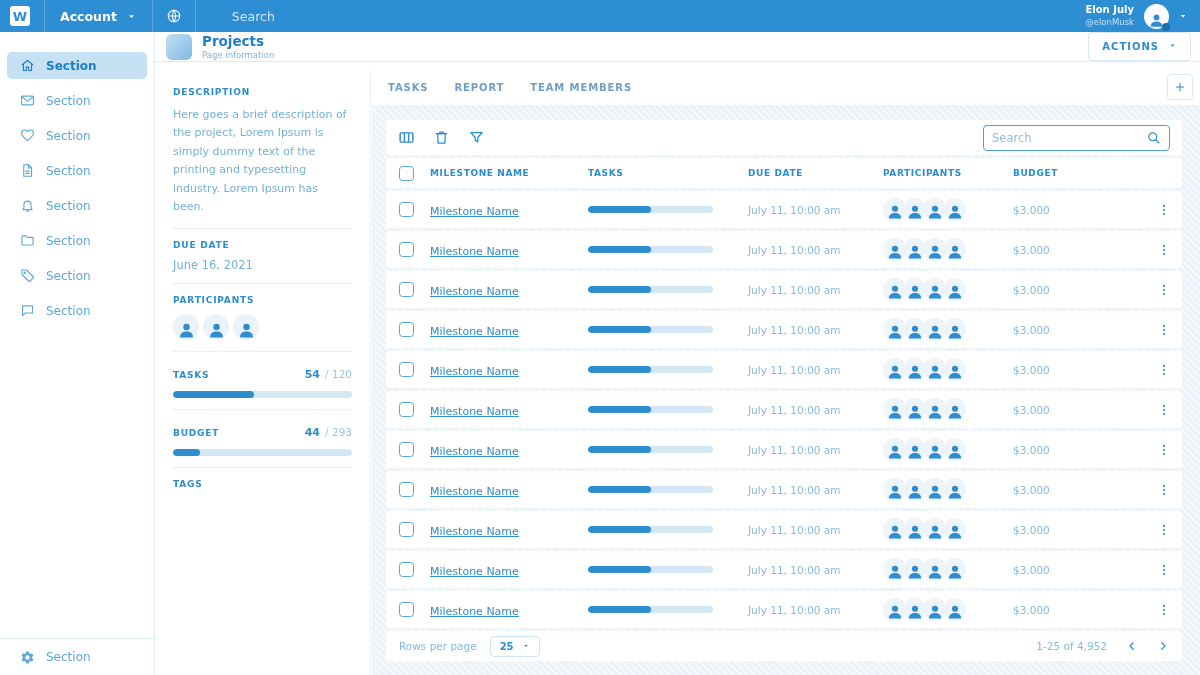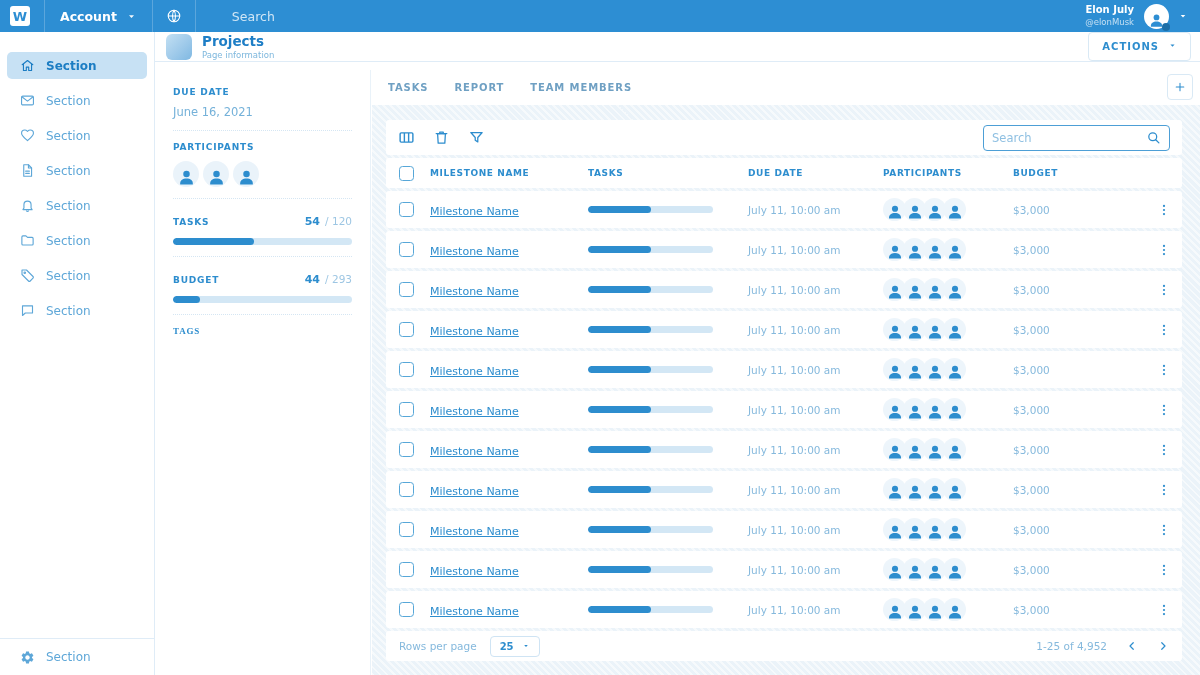--- a/index.html
+++ b/index.html
@@ -56,21 +56,21 @@
     border:1px solid #d9e9f5;border-radius:4px;background:#fff;color:var(--accent);
     font-size:10px;font-weight:bold;letter-spacing:1px;padding:8px 13px;cursor:pointer;
     font-family:inherit;}
   .actions-btn .icon{width:9px;height:9px;}
 
   
   .left-panel{position:absolute;top:70px;left:155px;width:216px;height:605px;background:#fff;
     border-right:1px solid #e9f2f9;padding:15px 18px 0 18px;}
   .lp-sec{padding:11px 0;border-bottom:1px dotted #d5e6f3;}
   .lp-sec:first-child{padding-top:2px;}
-  .lp-sec.last{border-bottom:none;font-family:Liberation Serif, serif;}
+  .lp-sec.last{border-bottom:none;}
   .lbl{font-size:9px;font-weight:bold;color:var(--accent);letter-spacing:0.8px;}
   .desc-text{margin-top:9px;font-size:11px;line-height:1.68;color:#74b1d9;}
   .due-val{margin-top:8px;font-size:11.5px;color:#74b1d9;}
   .pp-row{display:flex;margin-top:9px;}
   .pp{width:26px;height:26px;border-radius:50%;background:#eaf3fa;color:var(--accent);
     display:flex;align-items:flex-end;justify-content:center;margin-right:4px;overflow:hidden;}
   .pp .icon{width:19px;height:19px;}
   .stat-head{display:flex;justify-content:space-between;align-items:baseline;}
   .stat-val b{font-size:11px;color:var(--accent);}
   .stat-val span{font-size:10.5px;color:var(--txt-lighter);}
@@ -267,20 +267,24 @@
     <span>ACTIONS</span>
     <span class="icon">
         <svg viewBox="0 0 24 24" fill="currentColor">
           <path d="M6.5 9.3h11L12 15.3z"></path>
         </svg>
       </span>
   </button>
 </div>
 
 <div class="left-panel">
+  <div class="lp-sec">
+    <div class="lbl">DESCRIPTION</div>
+    <div class="desc-text">Here goes a brief description of the project, Lorem Ipsum is simply dummy text of the printing and typesetting industry. Lorem Ipsum has been.</div>
+  </div>
   <div class="lp-sec">
     <div class="lbl">DUE DATE</div>
     <div class="due-val">June 16, 2021</div>
   </div>
   <div class="lp-sec">
     <div class="lbl">PARTICIPANTS</div>
     <div class="pp-row" id="lp-participants">
         <span class="pp">
           <span class="icon">
             <svg viewBox="0 0 24 24" fill="currentColor">

